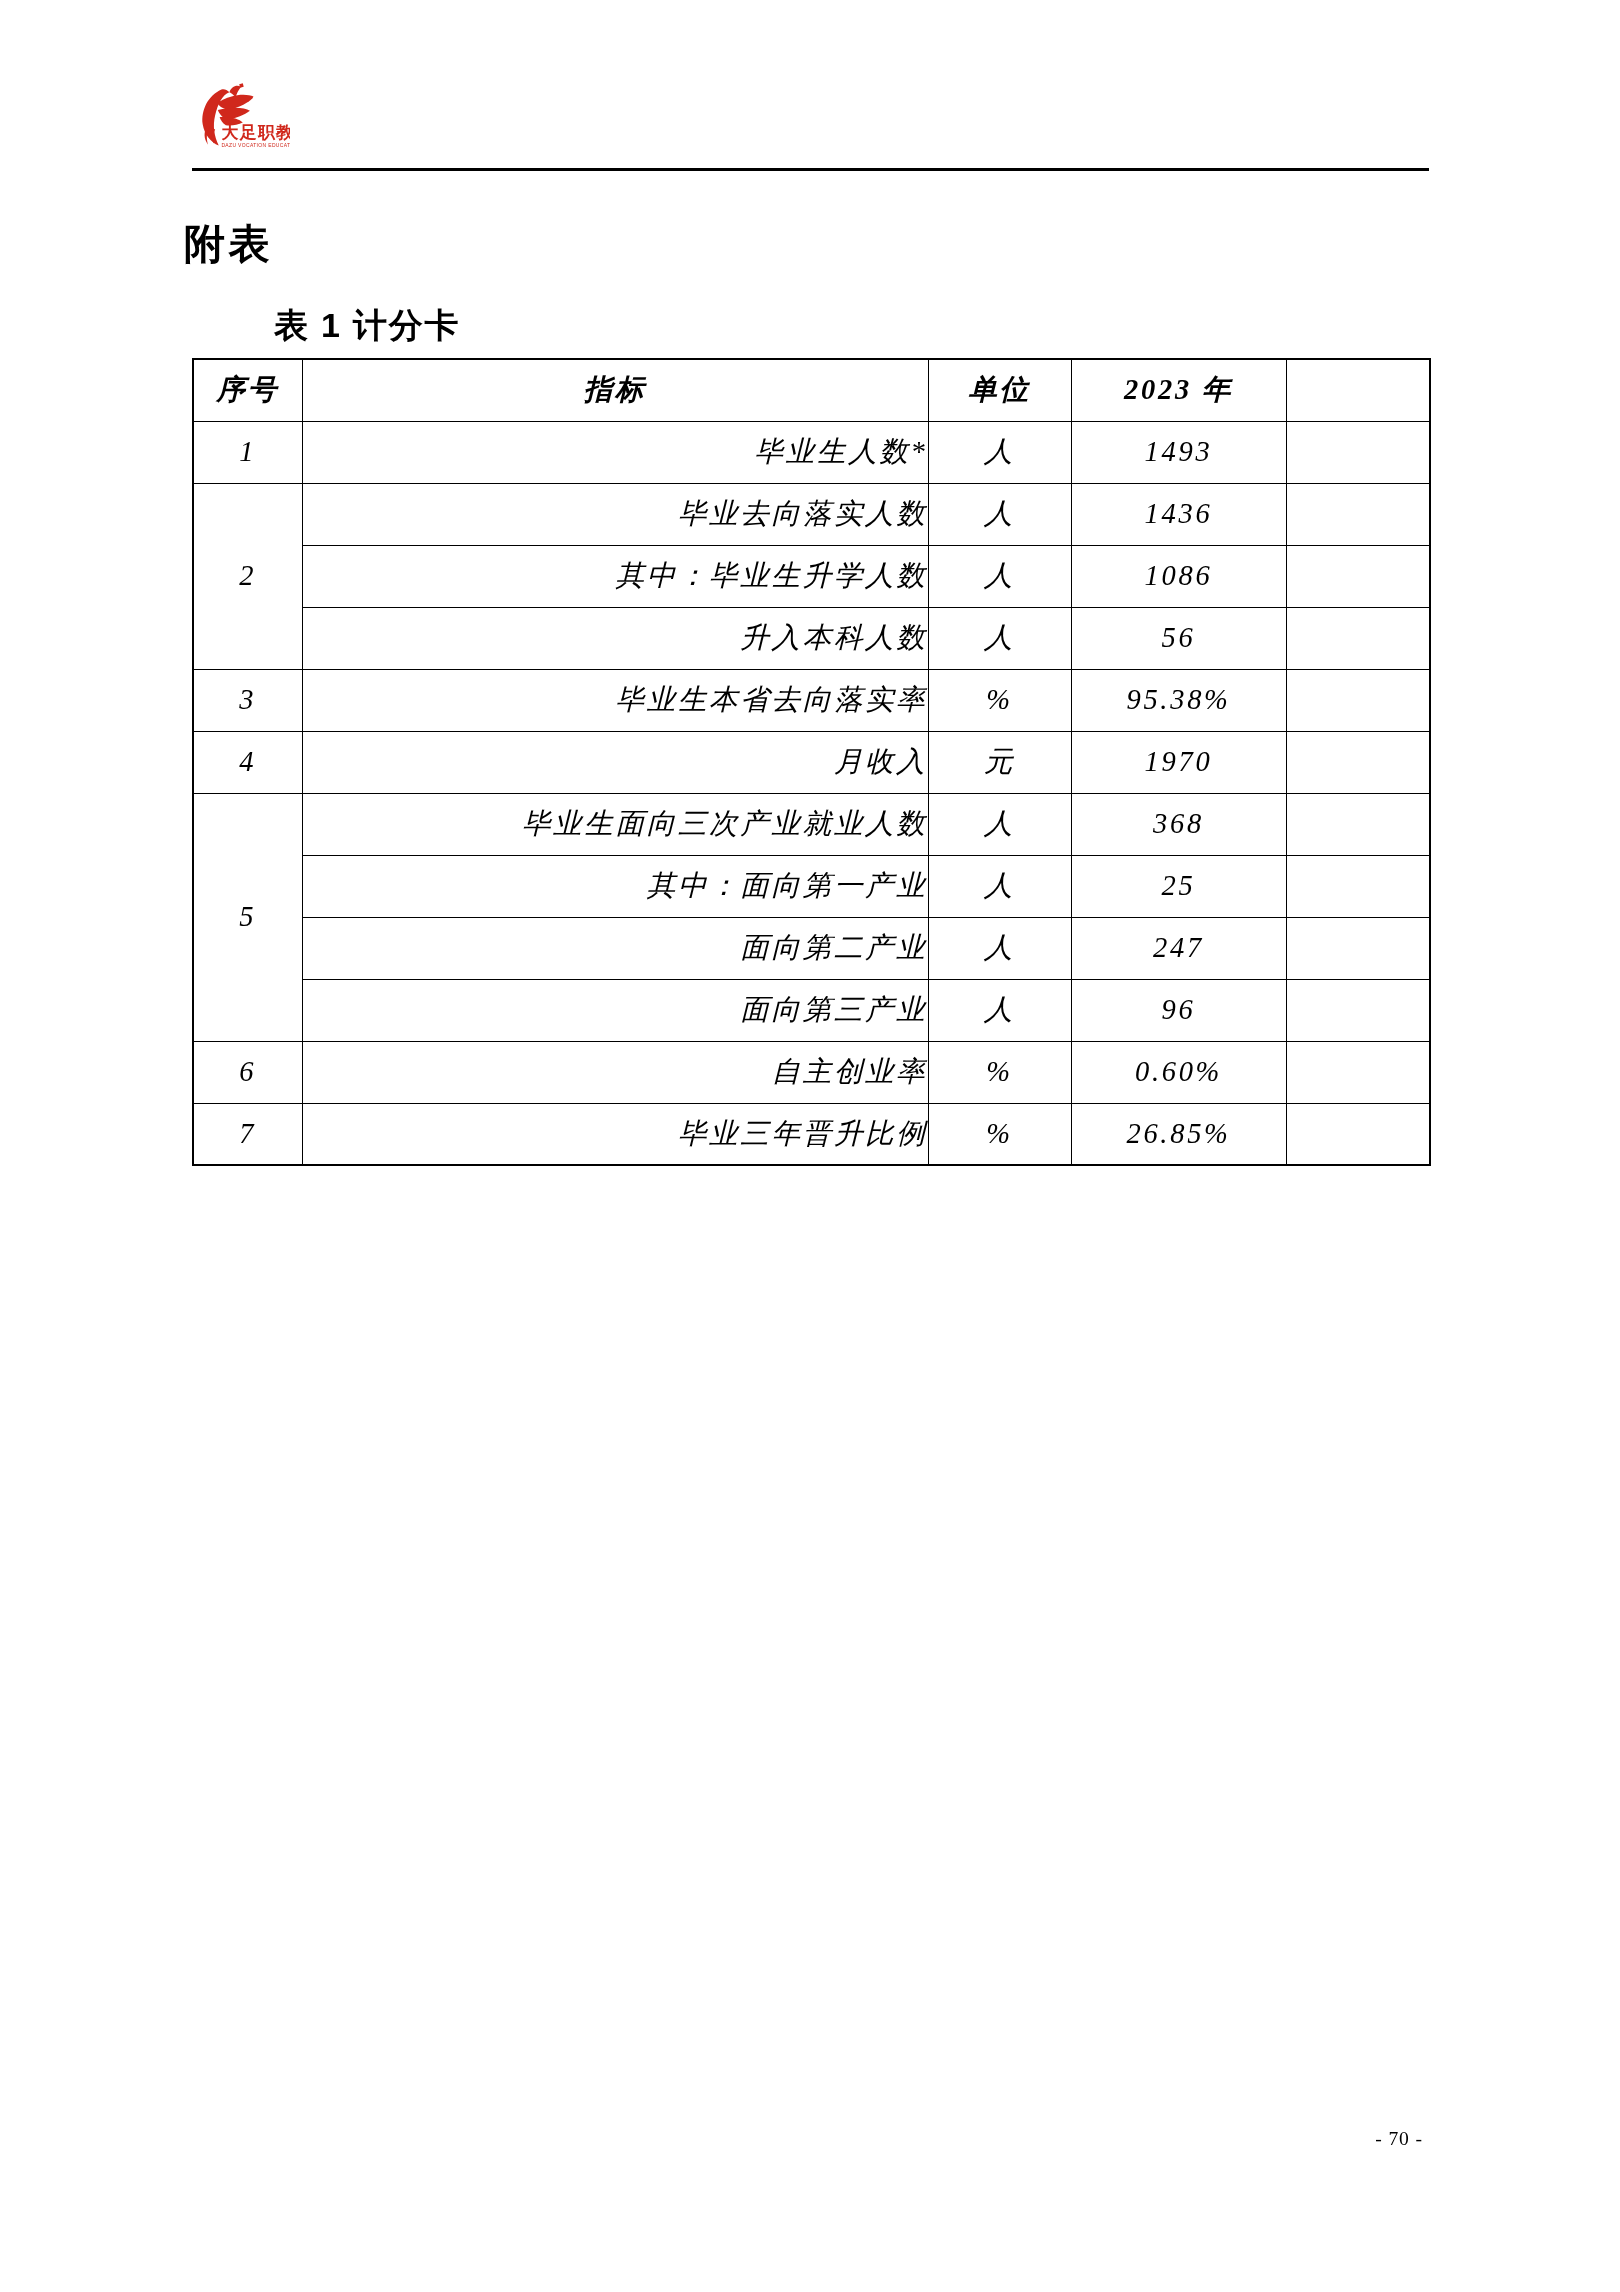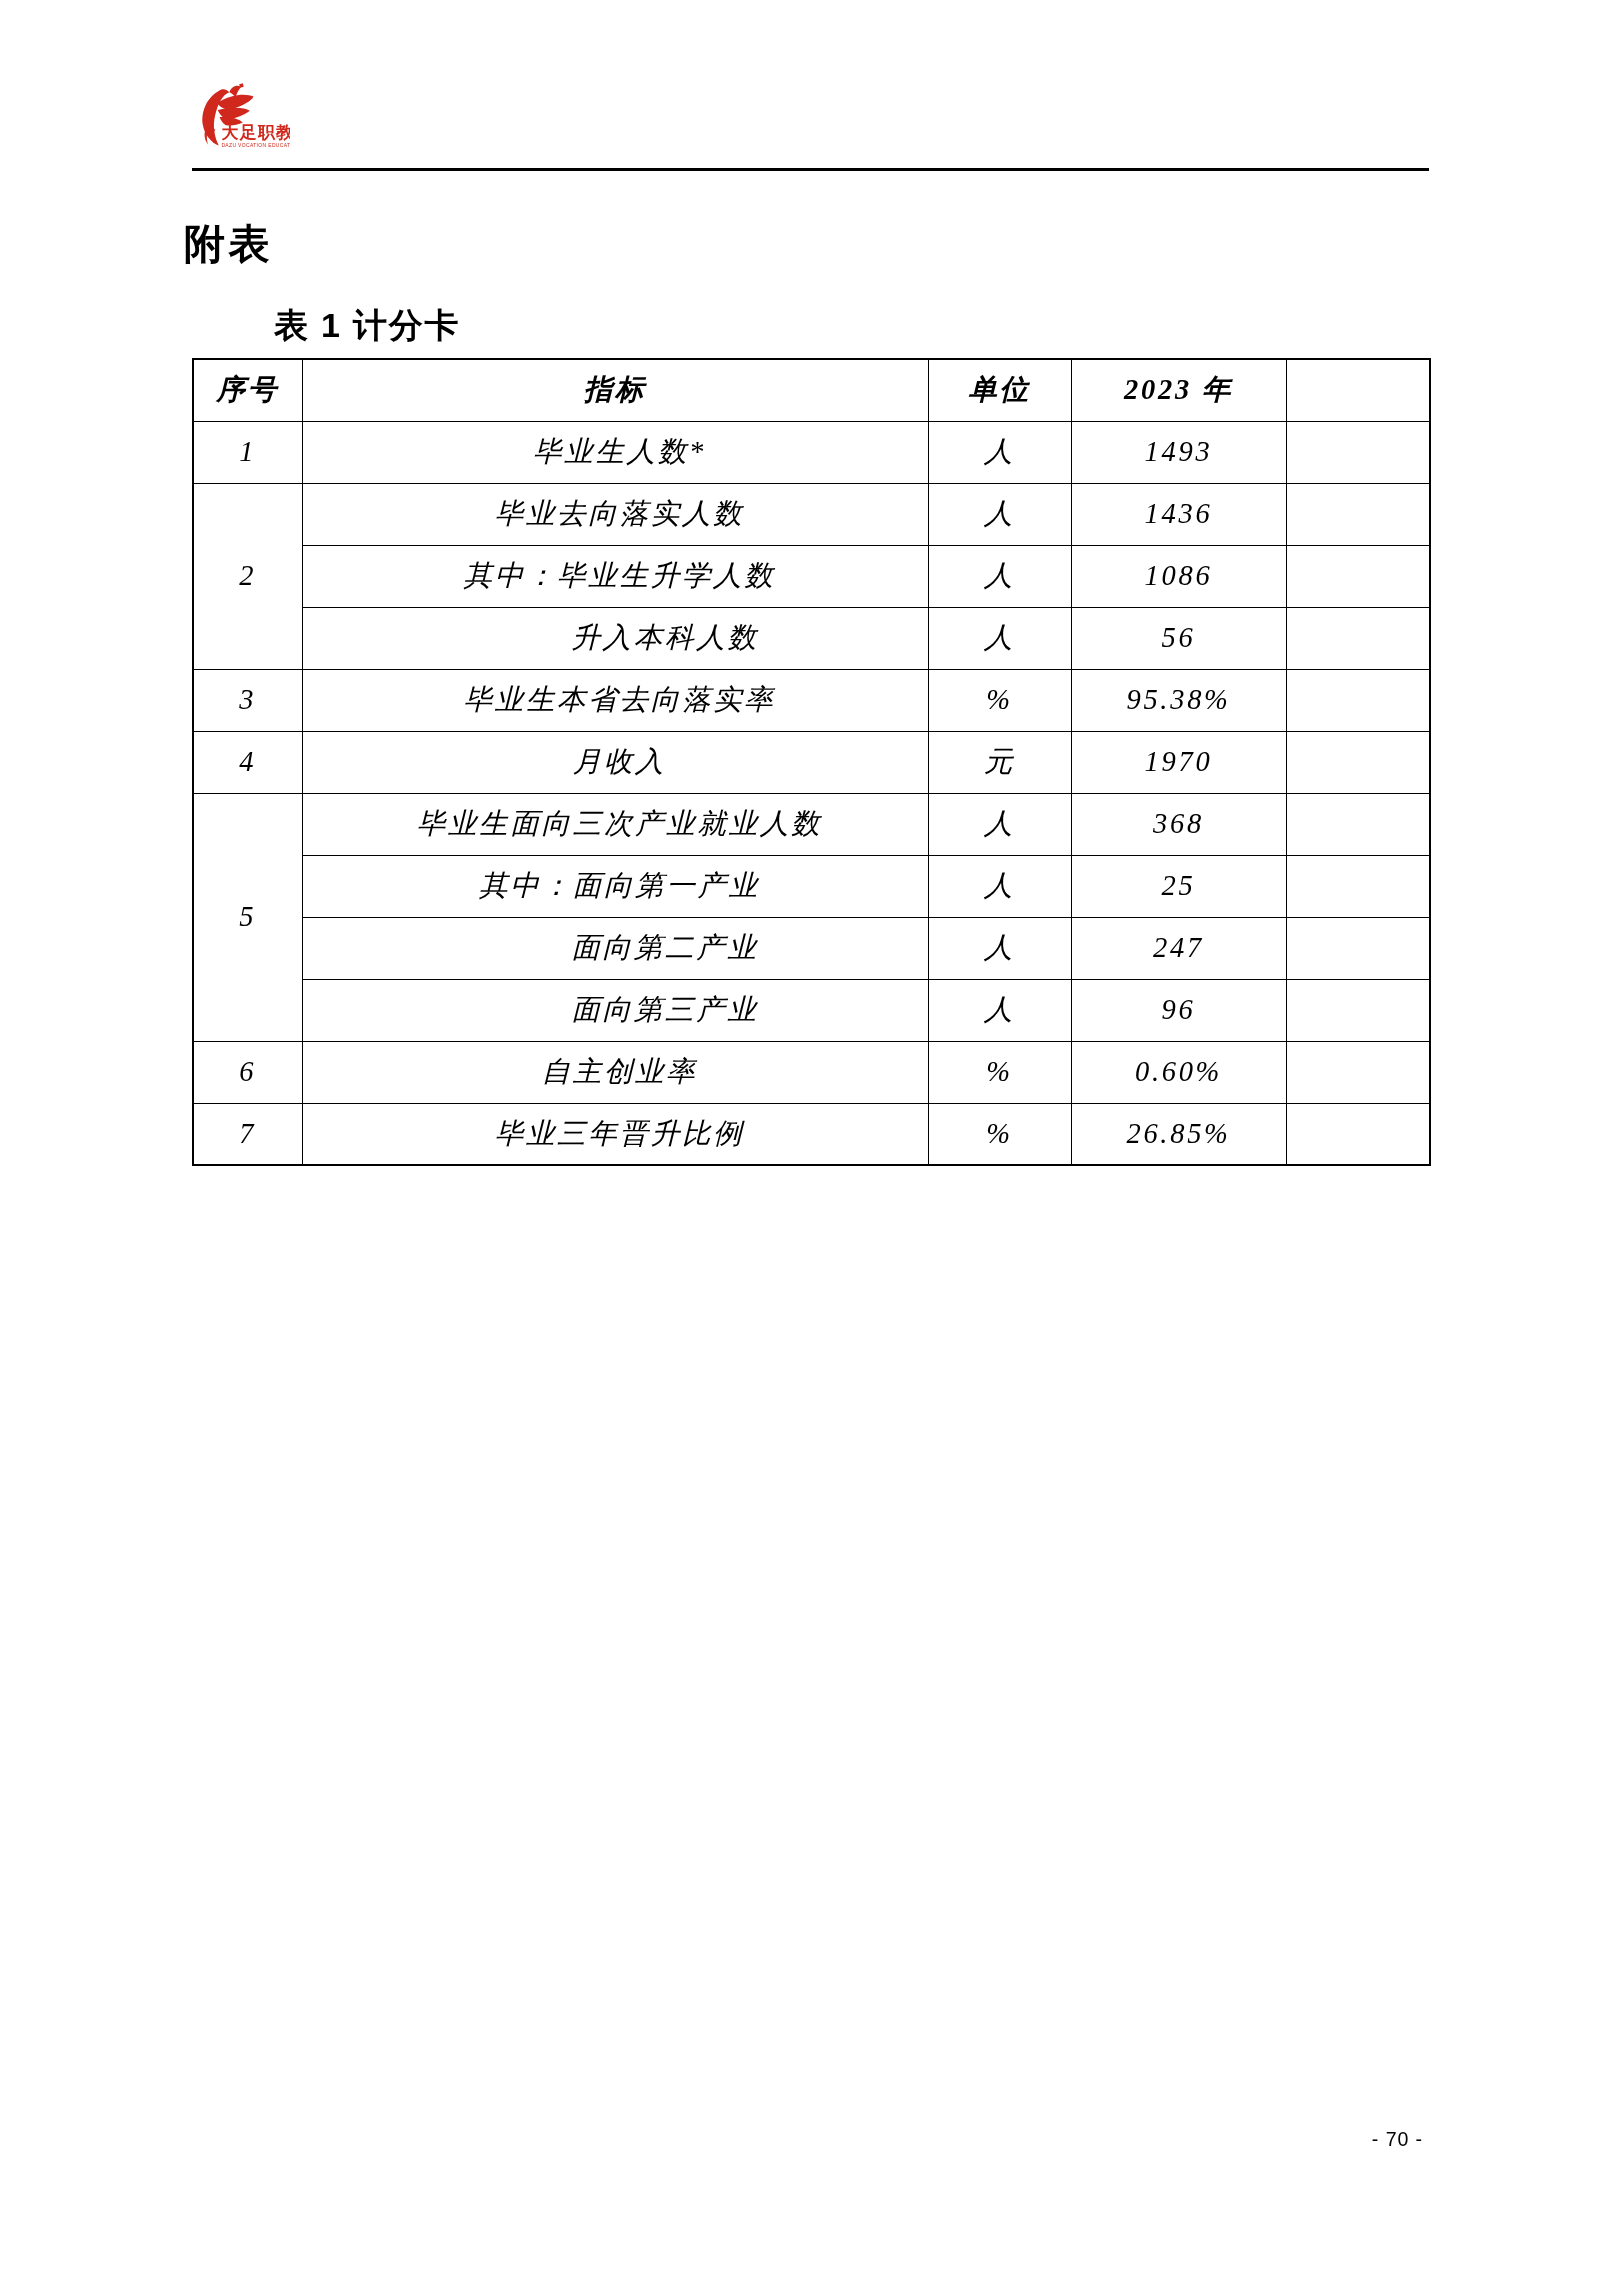--- a/index.html
+++ b/index.html
@@ -79,32 +79,32 @@
     text-align: center;
     vertical-align: middle;
     letter-spacing: 2.7px;
     padding: 0;
     overflow: hidden;
     white-space: nowrap;
     font-style: italic;
   }
   table.scorecard th { font-weight: bold; }
   table.scorecard td.indicator-cell {
-    text-align: center;
+    text-align: right;
     padding-left: 9px;
   }
   table.scorecard td.indicator-cell.indent { padding-left: 100px; margin-top: 28px; }
 
   
   .page-number {
     position: absolute;
     top: 2128px;
     right: 198px;
     font-size: 19.6px;
-    font-family: Liberation Sans, sans-serif;
+    font-family: Liberation Serif, serif;
     letter-spacing: 0.9px;
   }
 </style>
 </head>
 <body>
 
 <div class="page">
 
   <div class="logo">
     <svg width="98" height="70" viewBox="0 0 110 78">

